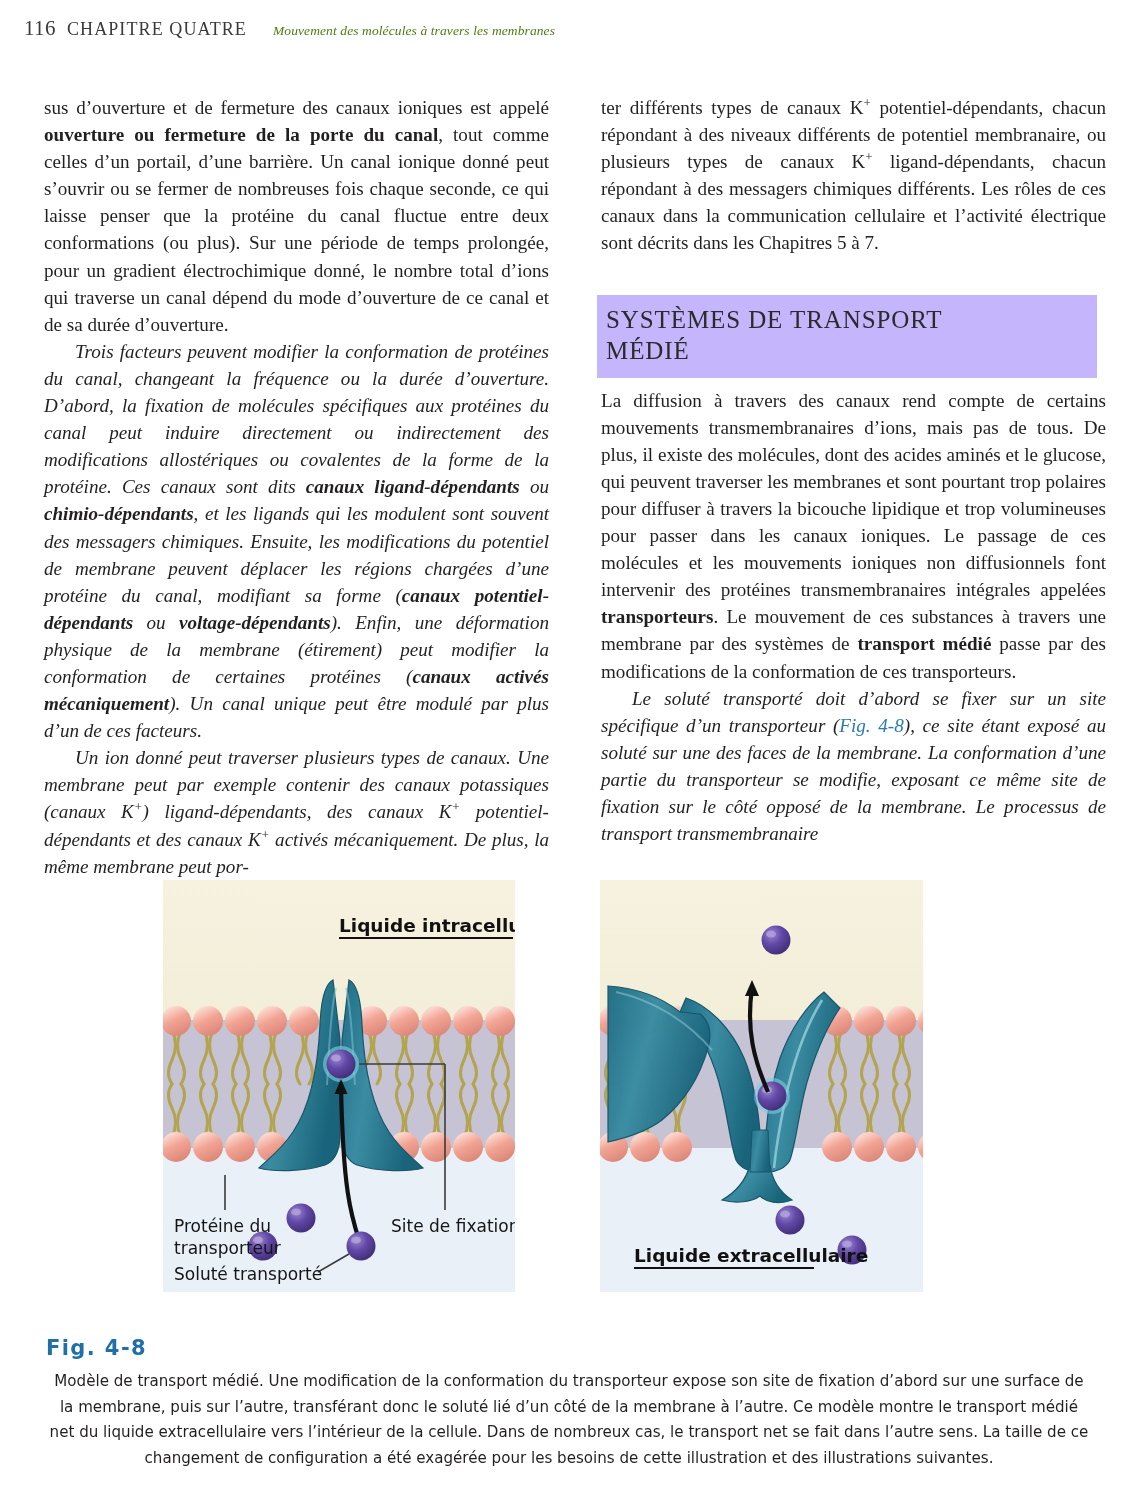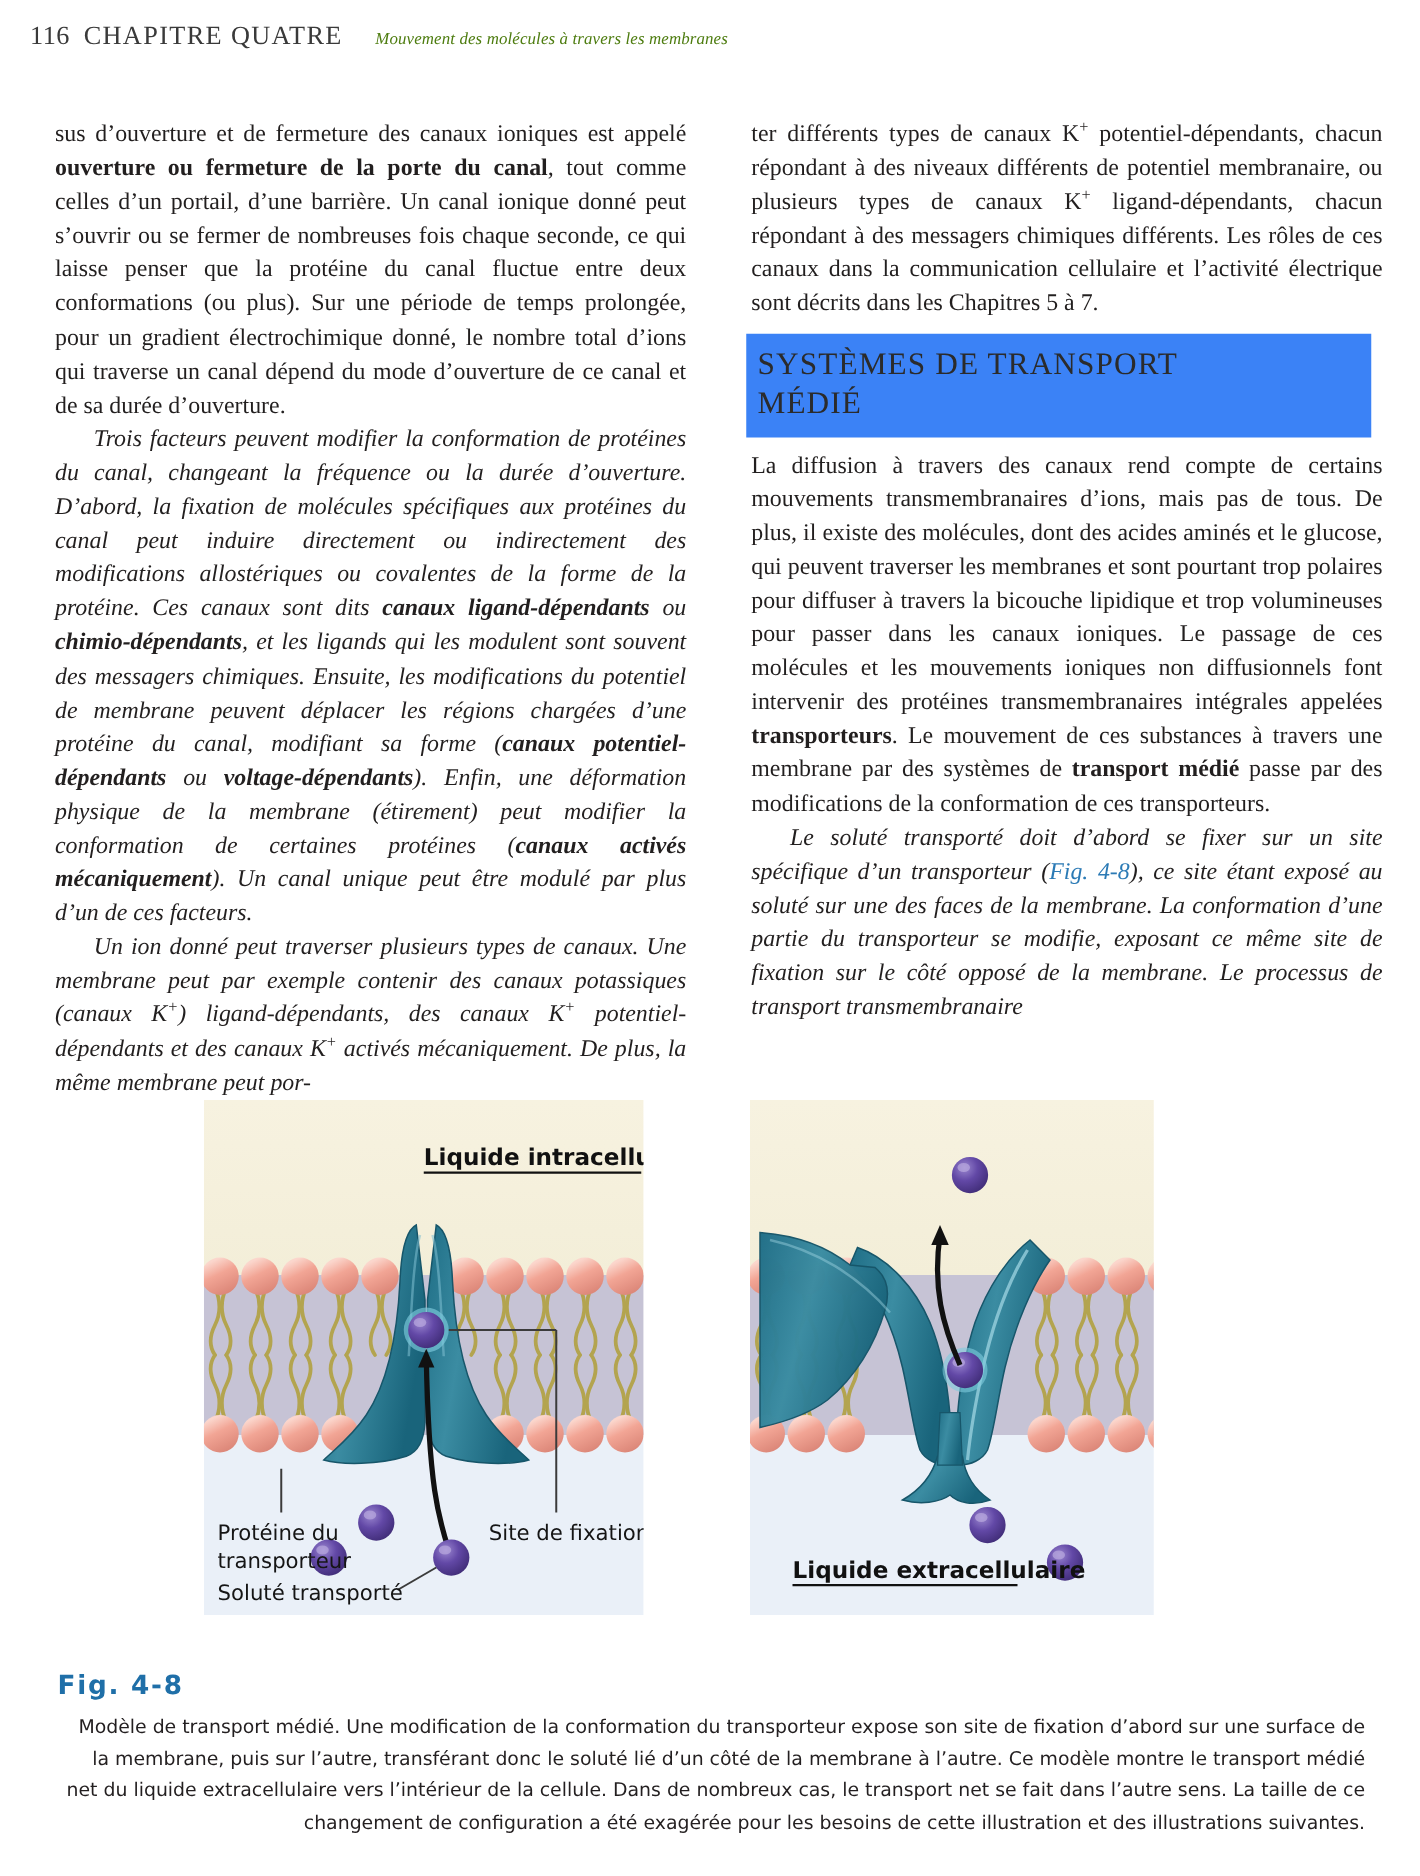--- a/index.html
+++ b/index.html
@@ -15,21 +15,21 @@
 
   
   .runhead{
     position:absolute;left:16px;top:16px;width:1136px;height:30px;
     display:flex;align-items:baseline;
   }
   .runhead .folio{
     margin-left:8px;font-size:21px;letter-spacing:.4px;color:#3a3a3a;
   }
   .runhead .chap{
-    margin-left:11px;font-size:21px;letter-spacing:1.1px;color:#3a3a3a;
+    margin-left:11px;font-size:18px;letter-spacing:1.1px;color:#3a3a3a;
   }
   .runhead .title{
     margin-left:26px;font-size:13.5px;font-style:italic;color:#4d7c0f;letter-spacing:.1px;
   }
 
   
   .cols{position:absolute;left:0;top:94px;width:1136px;}
   .col{
     position:absolute;top:0;width:505px;
     font-size:19.1px;line-height:27.1px;
@@ -40,23 +40,23 @@
   .col.left{left:44px;}
   .col.right{left:601px;}
   .col p{margin:0;text-indent:0;}
   .col p.ind{text-indent:31px;font-style:italic;}
   b{font-weight:bold;}
   .sup{font-size:0.68em;vertical-align:super;line-height:0;}
   .figref{color:#2b7ab5;}
 
   
   .sechead{
-    background:#3b82f6;
+    background:#c4b5fd;
     padding:9px 9px 11px 9px;
-    margin:10px 0 9px -4px;
+    margin:38px 0 9px -4px;
     width:500px;
     box-sizing:border-box;
   }
   .sechead .line{
     font-size:25px;line-height:31.5px;letter-spacing:.9px;
     color:#2b2b2b;font-weight:normal;
   }
 
   
   .figure{position:absolute;left:0;top:858px;width:1136px;height:455px;}
@@ -68,21 +68,21 @@
   
   .caption{
     position:absolute;left:46px;top:1336px;width:1046px;
     font-family:"DejaVu Sans", sans-serif;
   }
   .caption .fignum{
     color:#1f6fa8;font-weight:bold;font-size:21px;letter-spacing:1.4px;
     margin-bottom:9px;
   }
   .caption .captext{
-    font-size:15.1px;line-height:25.6px;color:#231f20;text-align:right;
+    font-size:15.1px;line-height:25.6px;color:#231f20;text-align:center;
   }
 </style>
 </head>
 <body>
 
 <div class="page">
 
   <div class="runhead">
     <span class="folio">116</span>
     <span class="chap">CHAPITRE QUATRE</span>

